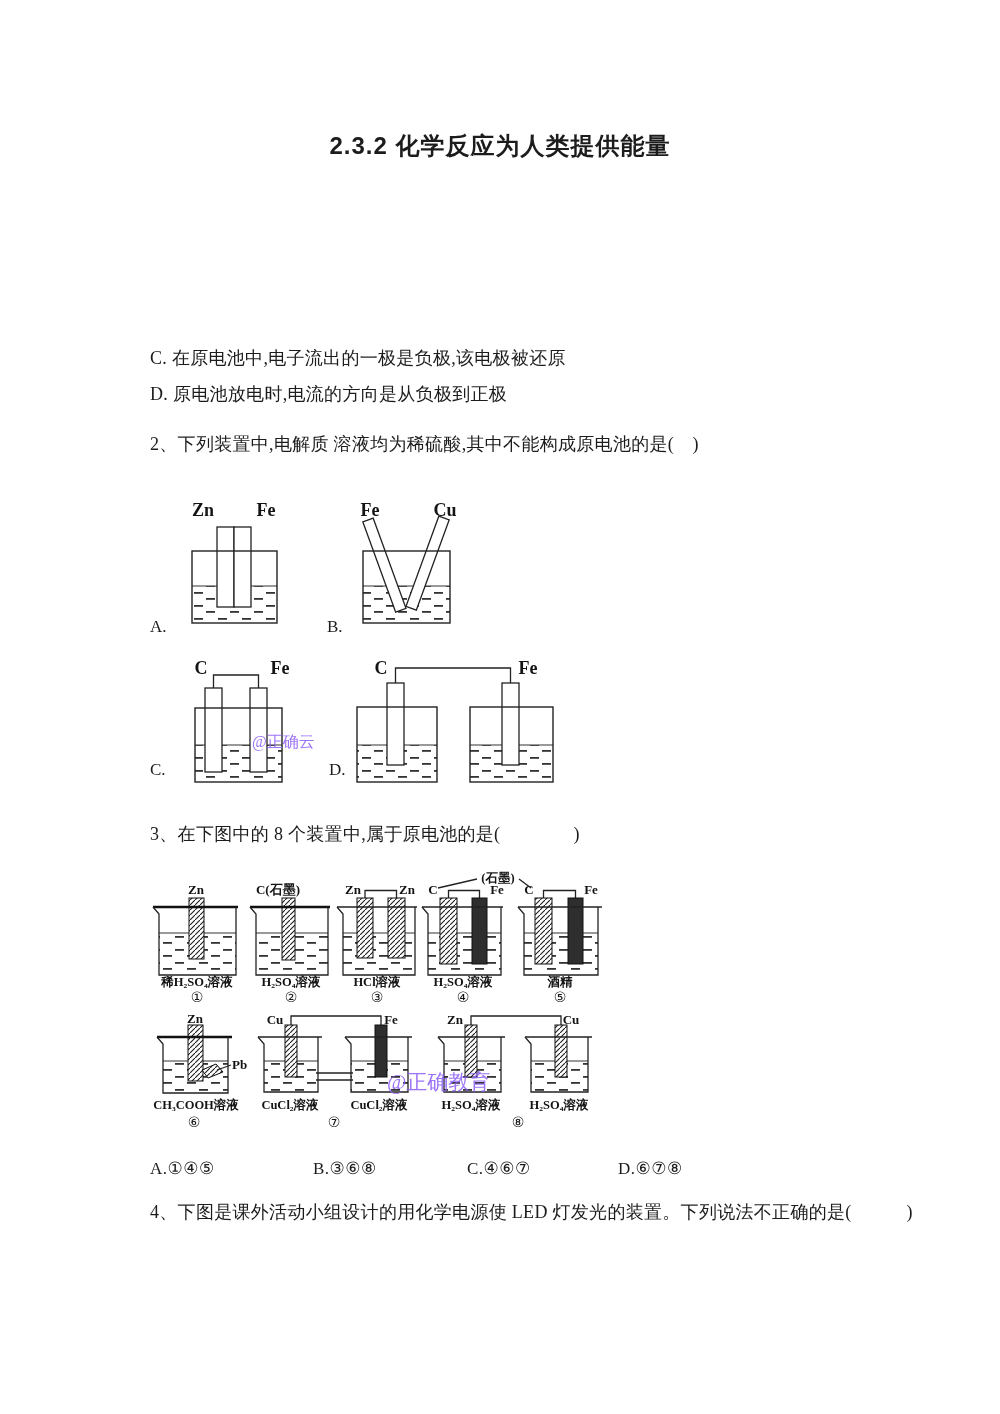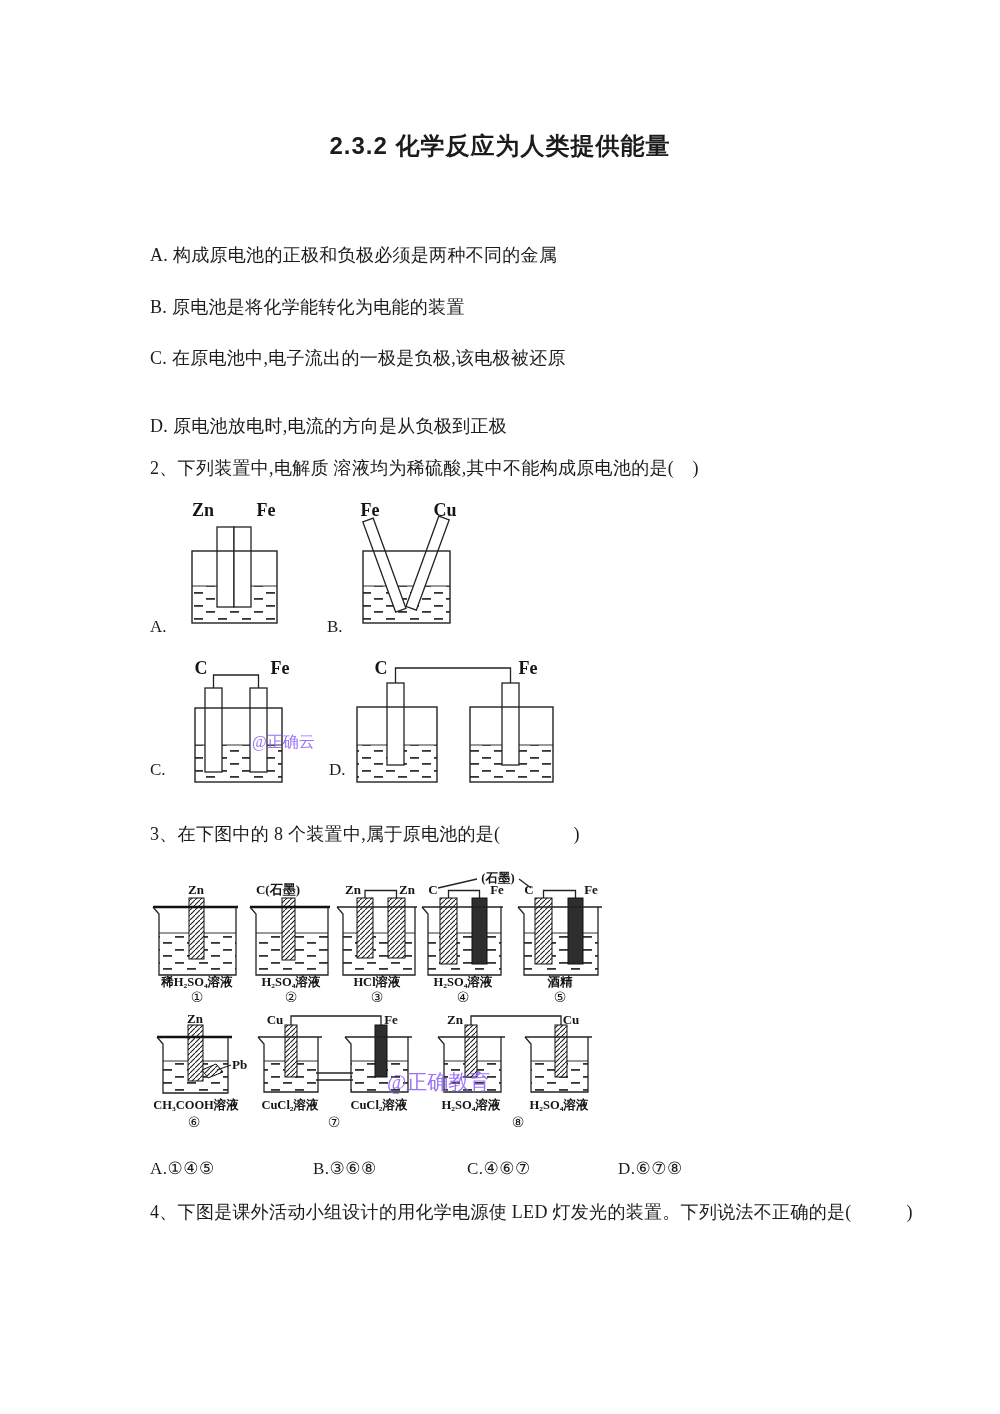--- a/index.html
+++ b/index.html
@@ -26,26 +26,24 @@
   .wh{fill:#ffffff;stroke:#222;stroke-width:1.3;}
   .dark{fill:#2e2e2e;stroke:#111;stroke-width:1;}
 </style>
 </head>
 <body>
 
 <div id="page">
 
   <div class="t title" style="top:130px;">2.3.2 化学反应为人类提供能量</div>
 
-  <div class="t opt" style="left:150px;top:243px;">A. 构成原电池的正极和负极必须是两种不同的金属</div>
-  <div class="t opt" style="left:150px;top:295px;">B. 原电池是将化学能转化为电能的装置</div>
   <div class="t opt" style="left:150px;top:346px;">C. 在原电池中,电子流出的一极是负极,该电极被还原</div>
-  <div class="t opt" style="left:150px;top:414px;">D. 原电池放电时,电流的方向是从负极到正极</div>
-
-  <div class="t q" style="left:150px;top:456px;">2、下列装置中,电解质 溶液均为稀硫酸,其中不能构成原电池的是(　)</div>
+  <div class="t opt" style="left:150px;top:382px;">D. 原电池放电时,电流的方向是从负极到正极</div>
+
+  <div class="t q" style="left:150px;top:432px;">2、下列装置中,电解质 溶液均为稀硫酸,其中不能构成原电池的是(　)</div>
 
   <svg style="left:145px;top:498px;" width="320" height="145" viewBox="0 0 320 145">
     <defs>
       <pattern id="s1" width="24" height="13" patternUnits="userSpaceOnUse">
         <rect x="1" y="3" width="9" height="1.8" fill="#333"></rect>
         <rect x="13" y="9" width="9" height="1.8" fill="#333"></rect>
       </pattern>
     </defs>
 
     <g>

